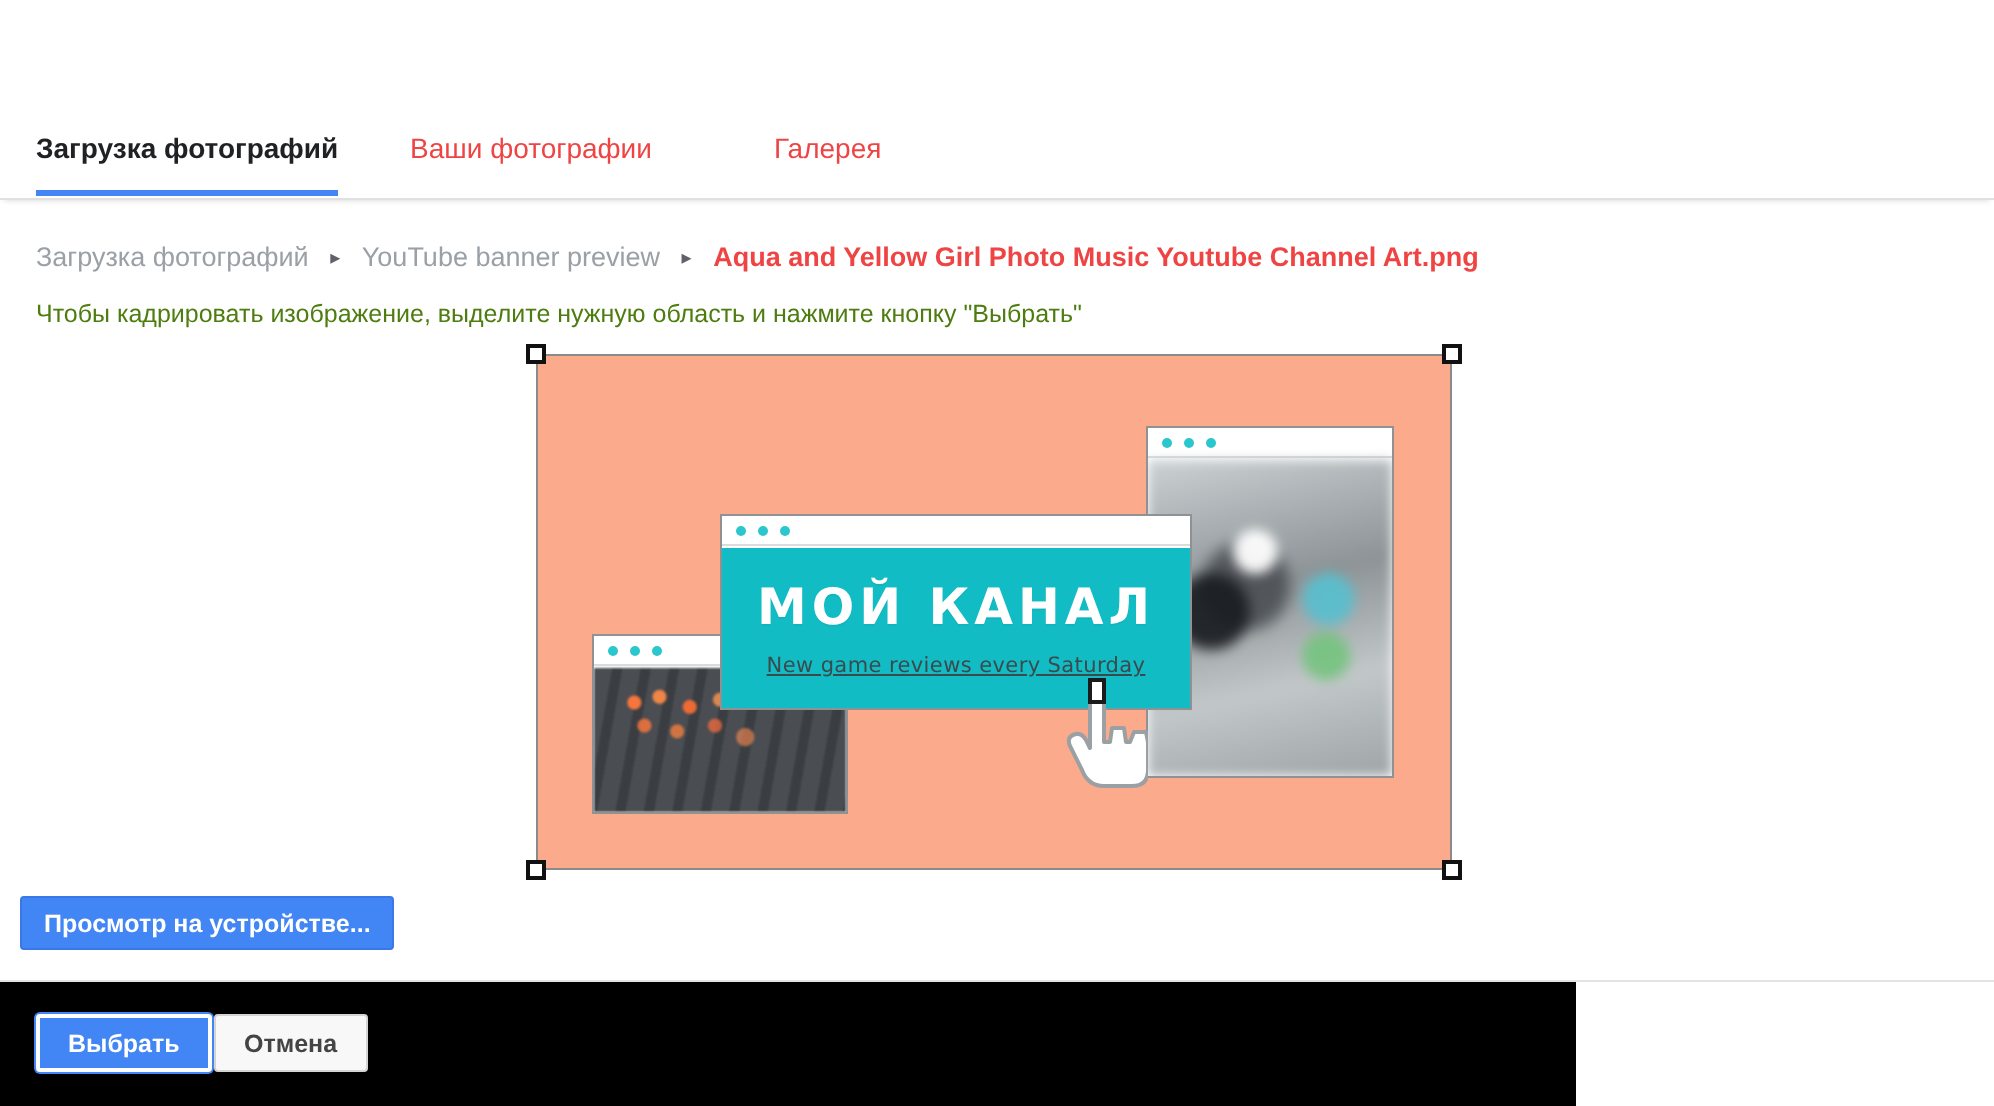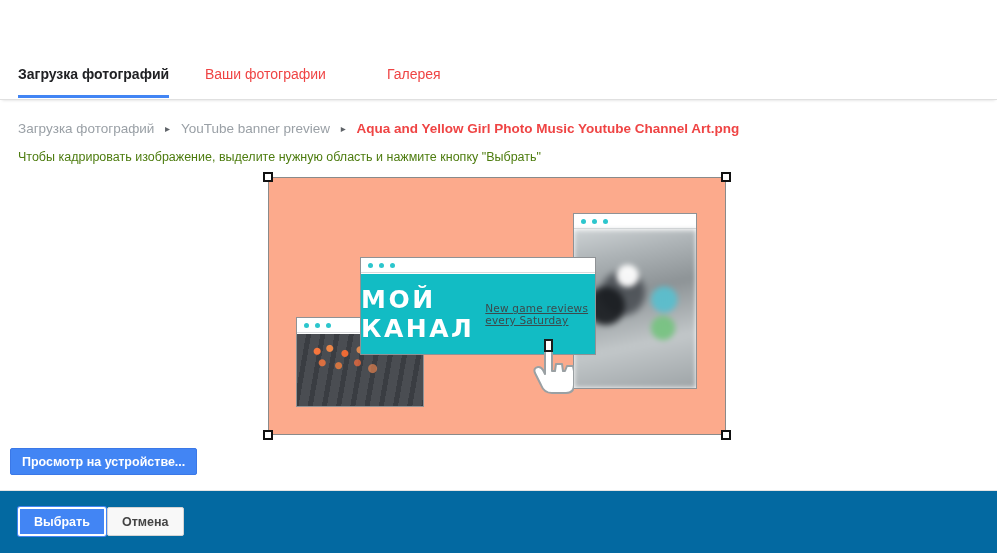--- a/index.html
+++ b/index.html
@@ -207,21 +207,21 @@
 
   
   #win-title {
     left: 92px; top: 80px;
     width: 236px; height: 98px;
     z-index: 3;
   }
   #win-title .win-body {
     background: #12bcc4;
     display: flex;
-    flex-direction: row;
+    flex-direction: column;
     align-items: center;
     justify-content: center;
     gap: 9px;
   }
   #banner-title {
     color: #ffffff;
     font-size: 25px;
     font-weight: bold;
     letter-spacing: 2.5px;
     text-transform: uppercase;
@@ -265,22 +265,22 @@
   
   #footer-divider {
     position: absolute;
     left: 0; top: 490px;
     width: 997px; height: 1px;
     background: #e4e4e4;
   }
   #footer {
     position: absolute;
     left: 0; top: 491px;
-    width: 997px; height: 62px;
-    background: #0369a1;
+    width: 788px; height: 62px;
+    background: #000000;
   }
   .footer-btn {
     position: absolute;
     top: 16px;
     height: 29px;
     padding: 0 14px;
     display: inline-flex;
     align-items: center;
     justify-content: center;
     font-size: 12.5px;

